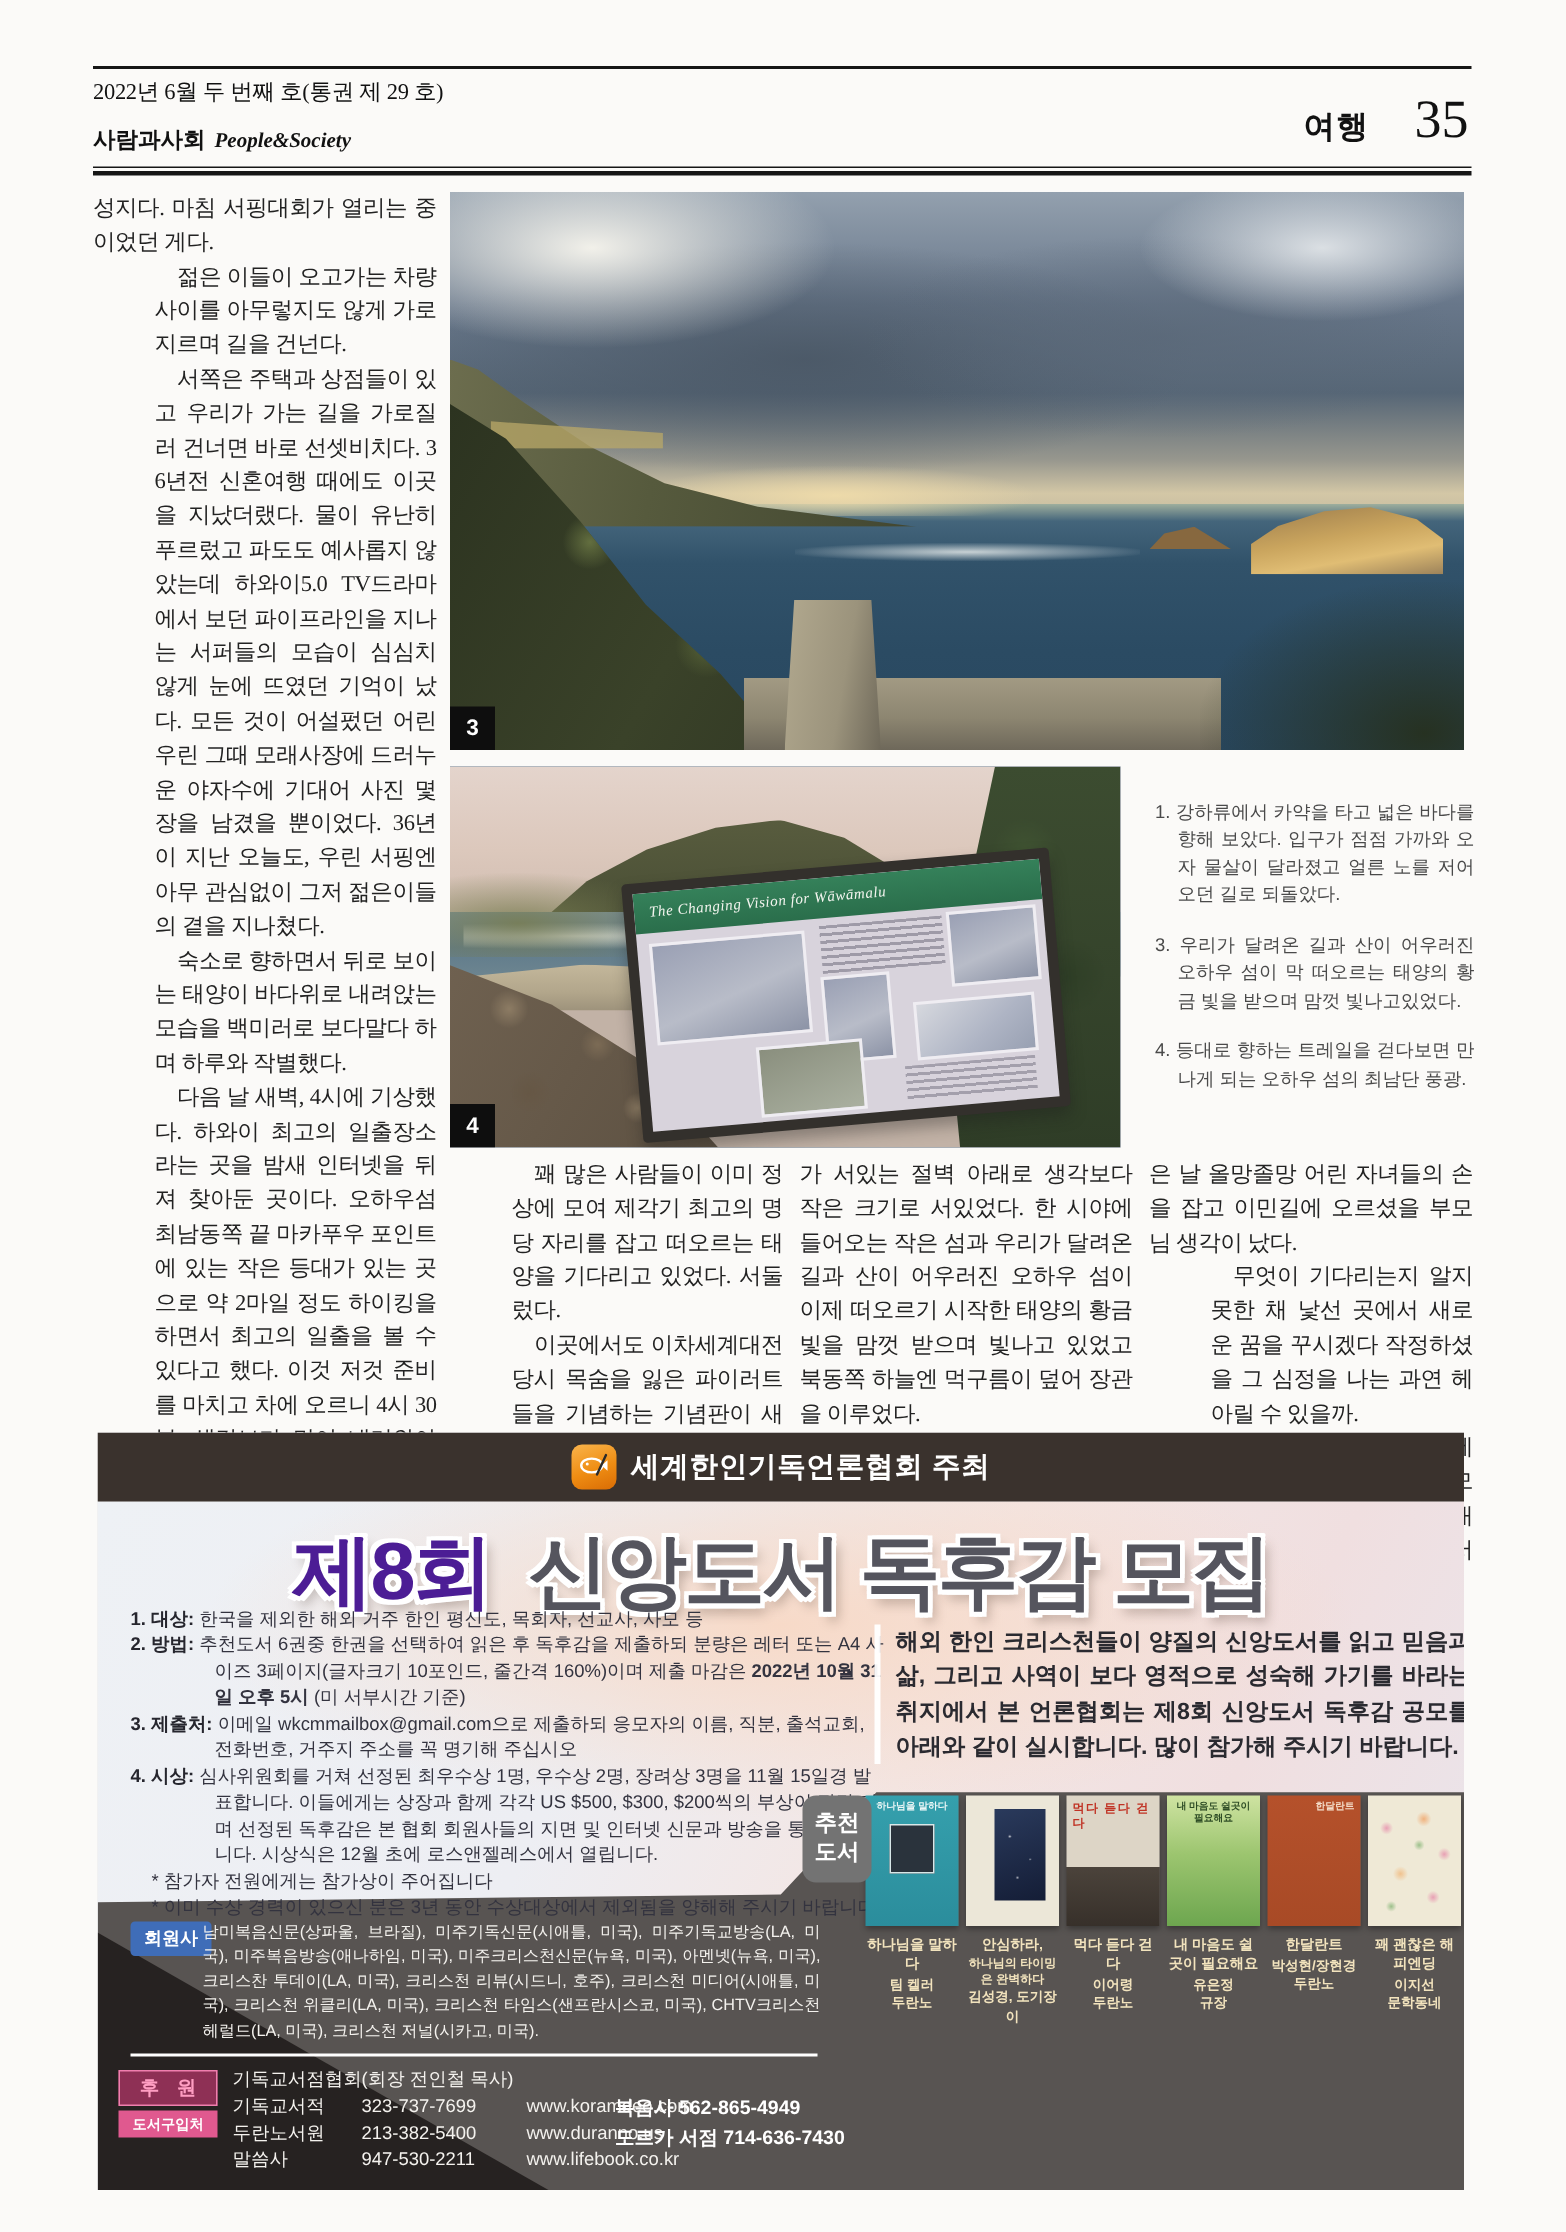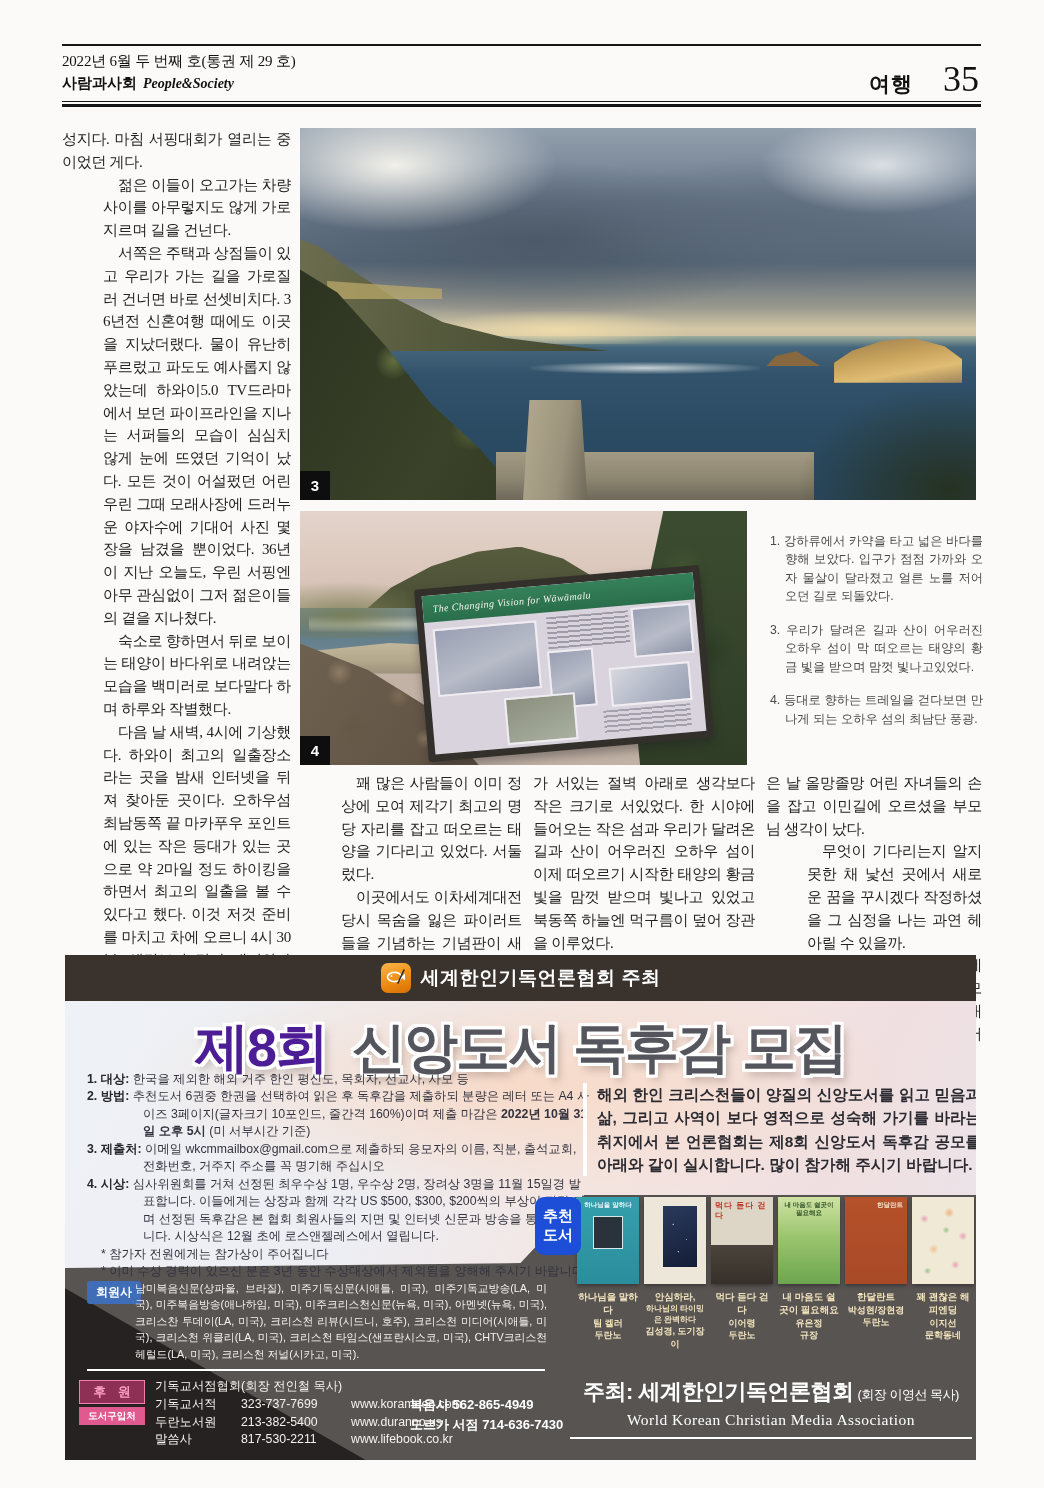--- a/index.html
+++ b/index.html
@@ -5,21 +5,21 @@
   * { box-sizing: border-box; }
   html,body { margin:0; padding:0; }
   body {
     width:1044px; height:1488px; position:relative; overflow:hidden;
     background:#fbfaf8; font-family:"Liberation Sans", sans-serif; color:#1c1c1c;
   }
 
   
   .masthead { position:absolute; left:62px; top:44px; width:919px; border-top:2.5px solid #161616; padding-top:6px; }
   .mh-issue { font-family:"Liberation Serif", serif; font-size:15px; color:#111; letter-spacing:-0.2px; }
-  .mh-section { margin-top:3px; font-size:15px; font-weight:bold; color:#111; }
+  .mh-section { margin-top:13px; font-size:15px; font-weight:bold; color:#111; }
   .mh-section .en { font-family:"Liberation Serif", serif; font-weight:bold; font-style:italic; font-size:14px; margin-left:6px; }
   .mh-right { position:absolute; right:2px; top:12px; display:flex; align-items:baseline; gap:30px; }
   .mh-cat { font-size:21px; font-weight:bold; color:#111; letter-spacing:1px; }
   .mh-page { font-family:"Liberation Serif", serif; font-size:36px; color:#111; }
   .rule1 { border-top:1px solid #161616; margin-top:8px; }
   .rule2 { border-top:3.5px solid #161616; margin-top:2px; }
 
   
   .acol { position:absolute; font-family:"Liberation Serif", serif; font-size:15px; line-height:1.52;
           color:#222; text-align:justify; word-break:break-all; letter-spacing:-0.3px; }
@@ -156,21 +156,21 @@
   .ad-list p { margin:0; padding-left:56px; text-indent:-56px; }
   .ad-list b.lbl { font-weight:bold; color:#26262e; }
   .ad-list .note { padding-left:14px; text-indent:0; }
   .ad-list .bold-inline { font-weight:bold; }
 
   .ad-intro { position:absolute; left:518px; top:128px; width:398px; z-index:3;
     font-size:15.5px; font-weight:bold; line-height:1.5; color:#2a2a30;
     border-left:4px solid rgba(255,255,255,.95); padding-left:10px; text-align:justify; word-break:break-all; }
 
   .badge-recommend { position:absolute; left:470px; top:242px; width:46px; height:58px; z-index:5;
-    background:#1d4ed8; border-radius:9px; color:#fff; font-weight:bold; font-size:15px;
+    background:#737373; border-radius:9px; color:#fff; font-weight:bold; font-size:15px;
     display:flex; flex-direction:column; align-items:center; justify-content:center; line-height:1.25; }
 
   .books { position:absolute; left:512px; top:242px; display:flex; gap:5px; z-index:4; }
   .book { width:62px; }
   .cover { width:62px; height:87px; position:relative; overflow:hidden; box-shadow:0 2px 4px rgba(0,0,0,.35); }
   .cover .ct { position:absolute; left:4px; right:4px; top:4px; font-size:6.5px; line-height:1.25; font-weight:bold; }
   .cov1 { background:linear-gradient(180deg,#35a0ad,#2b8d9c); }
   .cov1 .inner { position:absolute; left:26%; top:22%; width:48%; height:38%; background:#2a333c; border:1px solid #d8e8e8; }
   .cov1 .ct { color:#eaf6f6; text-align:center; }
   .cov2 { background:#ece7d8; }
@@ -424,30 +424,23 @@
       <span>323-737-7699</span>
       <span>www.koramdeo.com</span>
     </div>
     <div class="row">
       <span>두란노서원</span>
       <span>213-382-5400</span>
       <span>www.duranno.us</span>
     </div>
     <div class="row">
       <span>말씀사</span>
-      <span>817-530-2211</span>
+      <span>947-530-2211</span>
       <span>www.lifebook.co.kr</span>
     </div>
   </div>
 
   <div class="bookstores-right">
     <div>복음사 562-865-4949</div>
     <div>도르가 서점 714-636-7430</div>
   </div>
 
-  <div class="host-block">
-    <div class="host-line1">
-      <span>주최:</span>
-      <span>세계한인기독언론협회</span><span class="chair">(회장 이영선 목사)</span>
-    </div>
-    <div class="host-line2">World Korean Christian Media Association</div>
-  </div>
 </div>
 
 </body></html>

